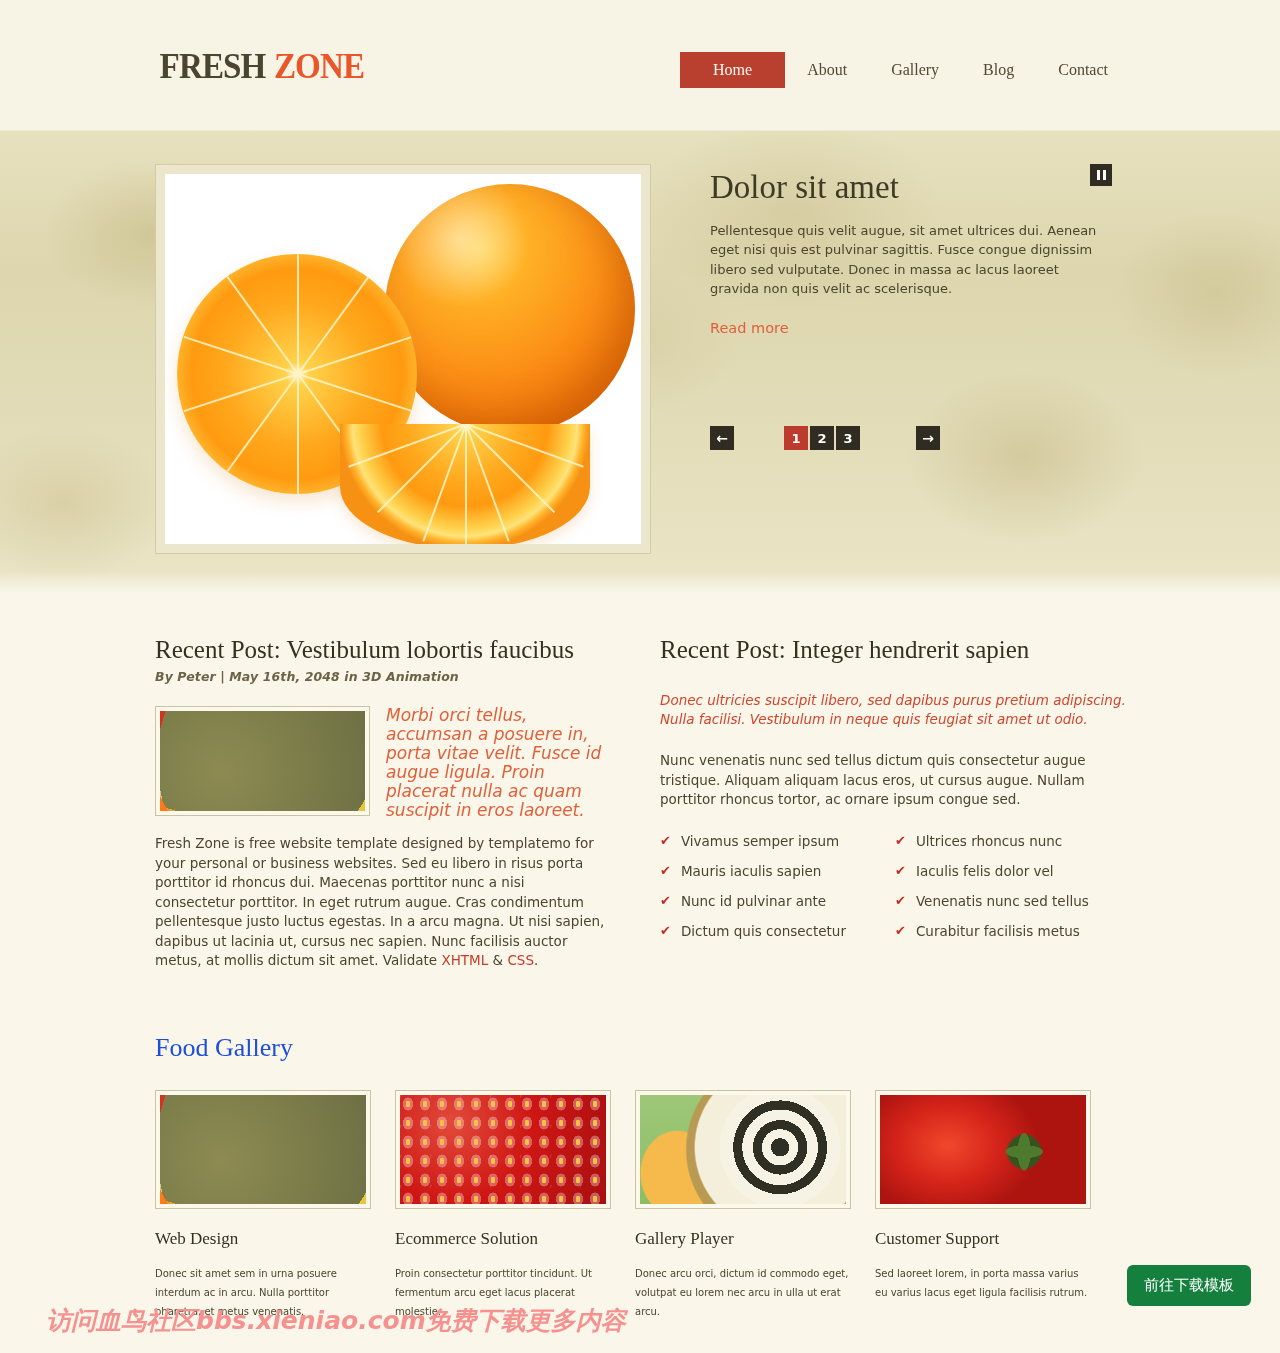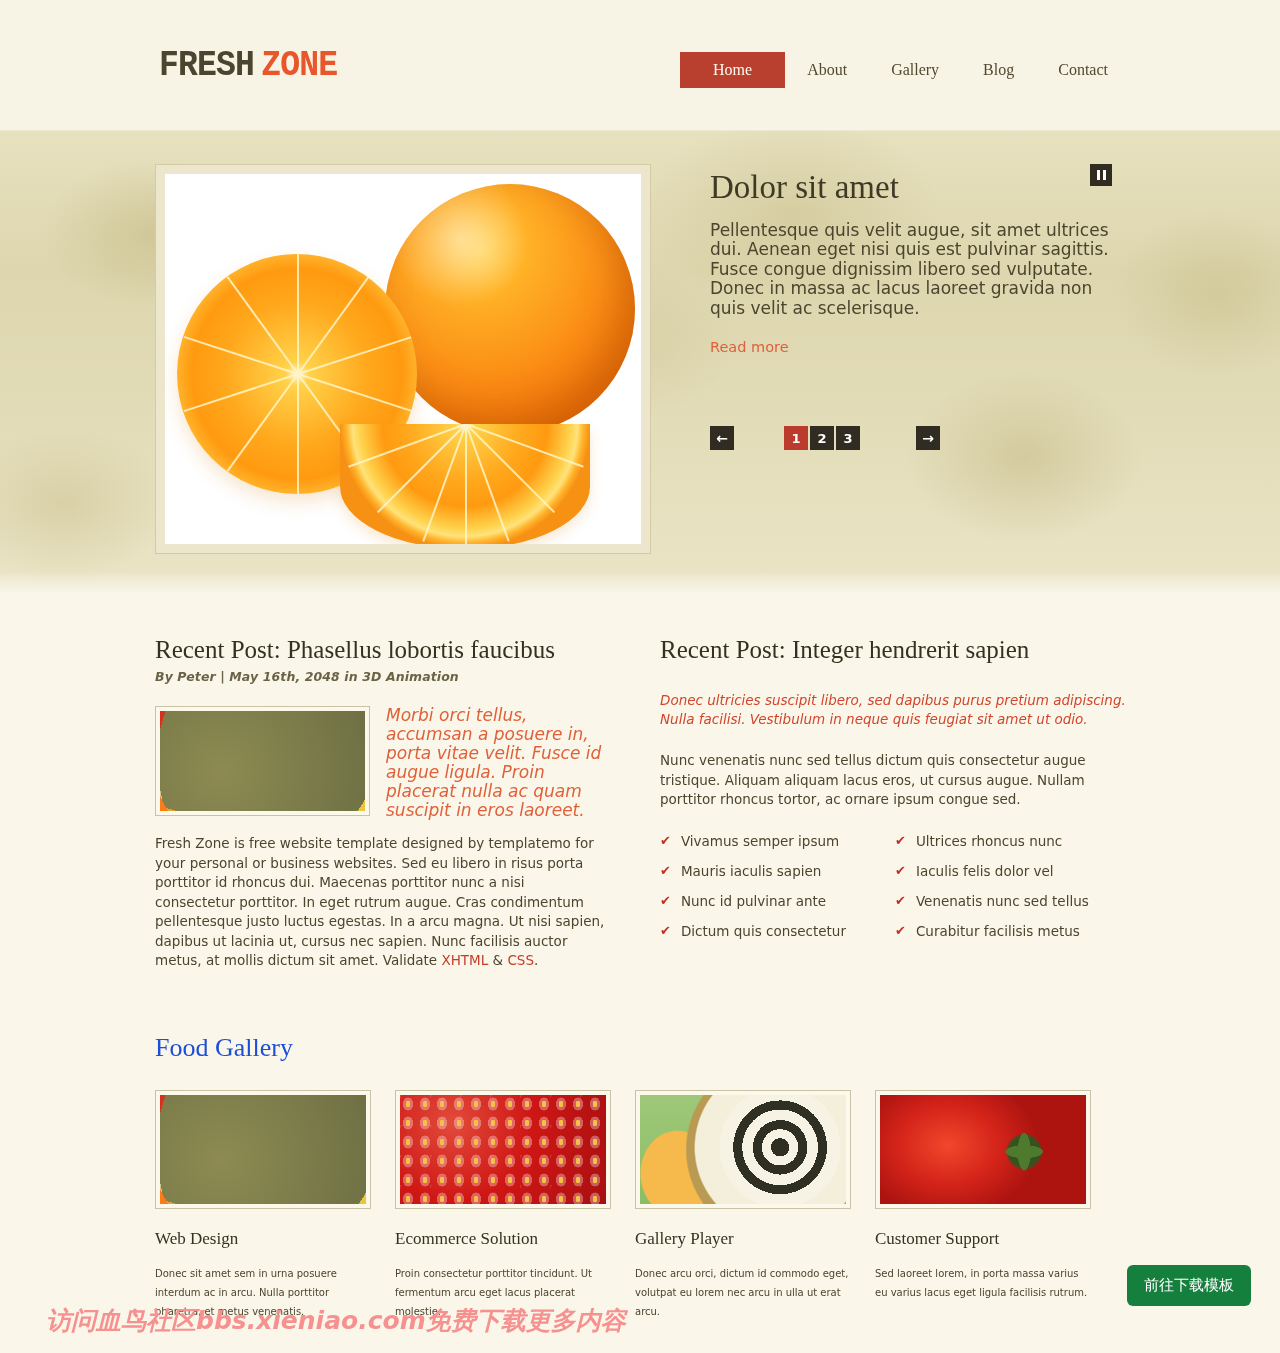--- a/index.html
+++ b/index.html
@@ -24,21 +24,21 @@
   .header-inner {
     width: 980px;
     margin: 0 auto;
     height: 100%;
     position: relative;
   }
   .logo {
     position: absolute;
     left: 5px;
     top: 48px;
-    font-family: Liberation Mono, monospace;
+    font-family: Liberation Serif, serif;
     font-size: 36px;
     font-weight: bold;
     letter-spacing: -1px;
     line-height: 1;
     white-space: nowrap;
   }
   .logo .fresh {
     color: #4a452e;
     font-stretch: condensed;
     transform: scaleX(0.92);
@@ -172,21 +172,21 @@
   }
   .slide-title {
     font-family: "Liberation Serif", serif;
     font-size: 33px;
     color: #3e3a25;
     font-weight: normal;
     line-height: 1.15;
     margin-bottom: 14px;
   }
   .slide-desc {
-    font-size: 17px;
+    font-size: 13px;
     line-height: 19.5px;
     color: #4b452e;
   }
   .read-more {
     display: inline-block;
     margin-top: 21px;
     font-size: 14.5px;
     color: #e0603a;
     text-decoration: none;
   }
@@ -503,21 +503,21 @@
       <a class="sq arrow sq-gap-3" href="#">→</a>
     </div>
 
   </div>
 </div>
 
 <div class="content">
   <div class="cols">
 
     <div class="col-left">
-      <h3 class="post-title">Recent Post: Phasellus lobortis faucibus</h3>
+      <h3 class="post-title">Recent Post: Vestibulum lobortis faucibus</h3>
       <div class="post-meta">By Peter | May 16th, 2048 in 3D Animation</div>
 
       <div class="post-thumb">
         <div class="thumb-img img-chili"></div>
       </div>
 
       <p class="intro">Morbi orci tellus, accumsan a posuere in, porta vitae velit. Fusce id augue ligula. Proin placerat nulla ac quam suscipit in eros laoreet.</p>
 
       <p class="body-text"><span>Fresh Zone is free website template designed by templatemo for your personal or business websites. Sed eu libero in risus porta porttitor id rhoncus dui. Maecenas porttitor nunc a nisi consectetur porttitor. In eget rutrum augue. Cras condimentum pellentesque justo luctus egestas. In a arcu magna. Ut nisi sapien, dapibus ut lacinia ut, cursus nec sapien. Nunc facilisis auctor metus, at mollis dictum sit amet. Validate </span><a href="#">XHTML</a><span> &amp; </span><a href="#">CSS</a><span>.</span></p>
     </div>

